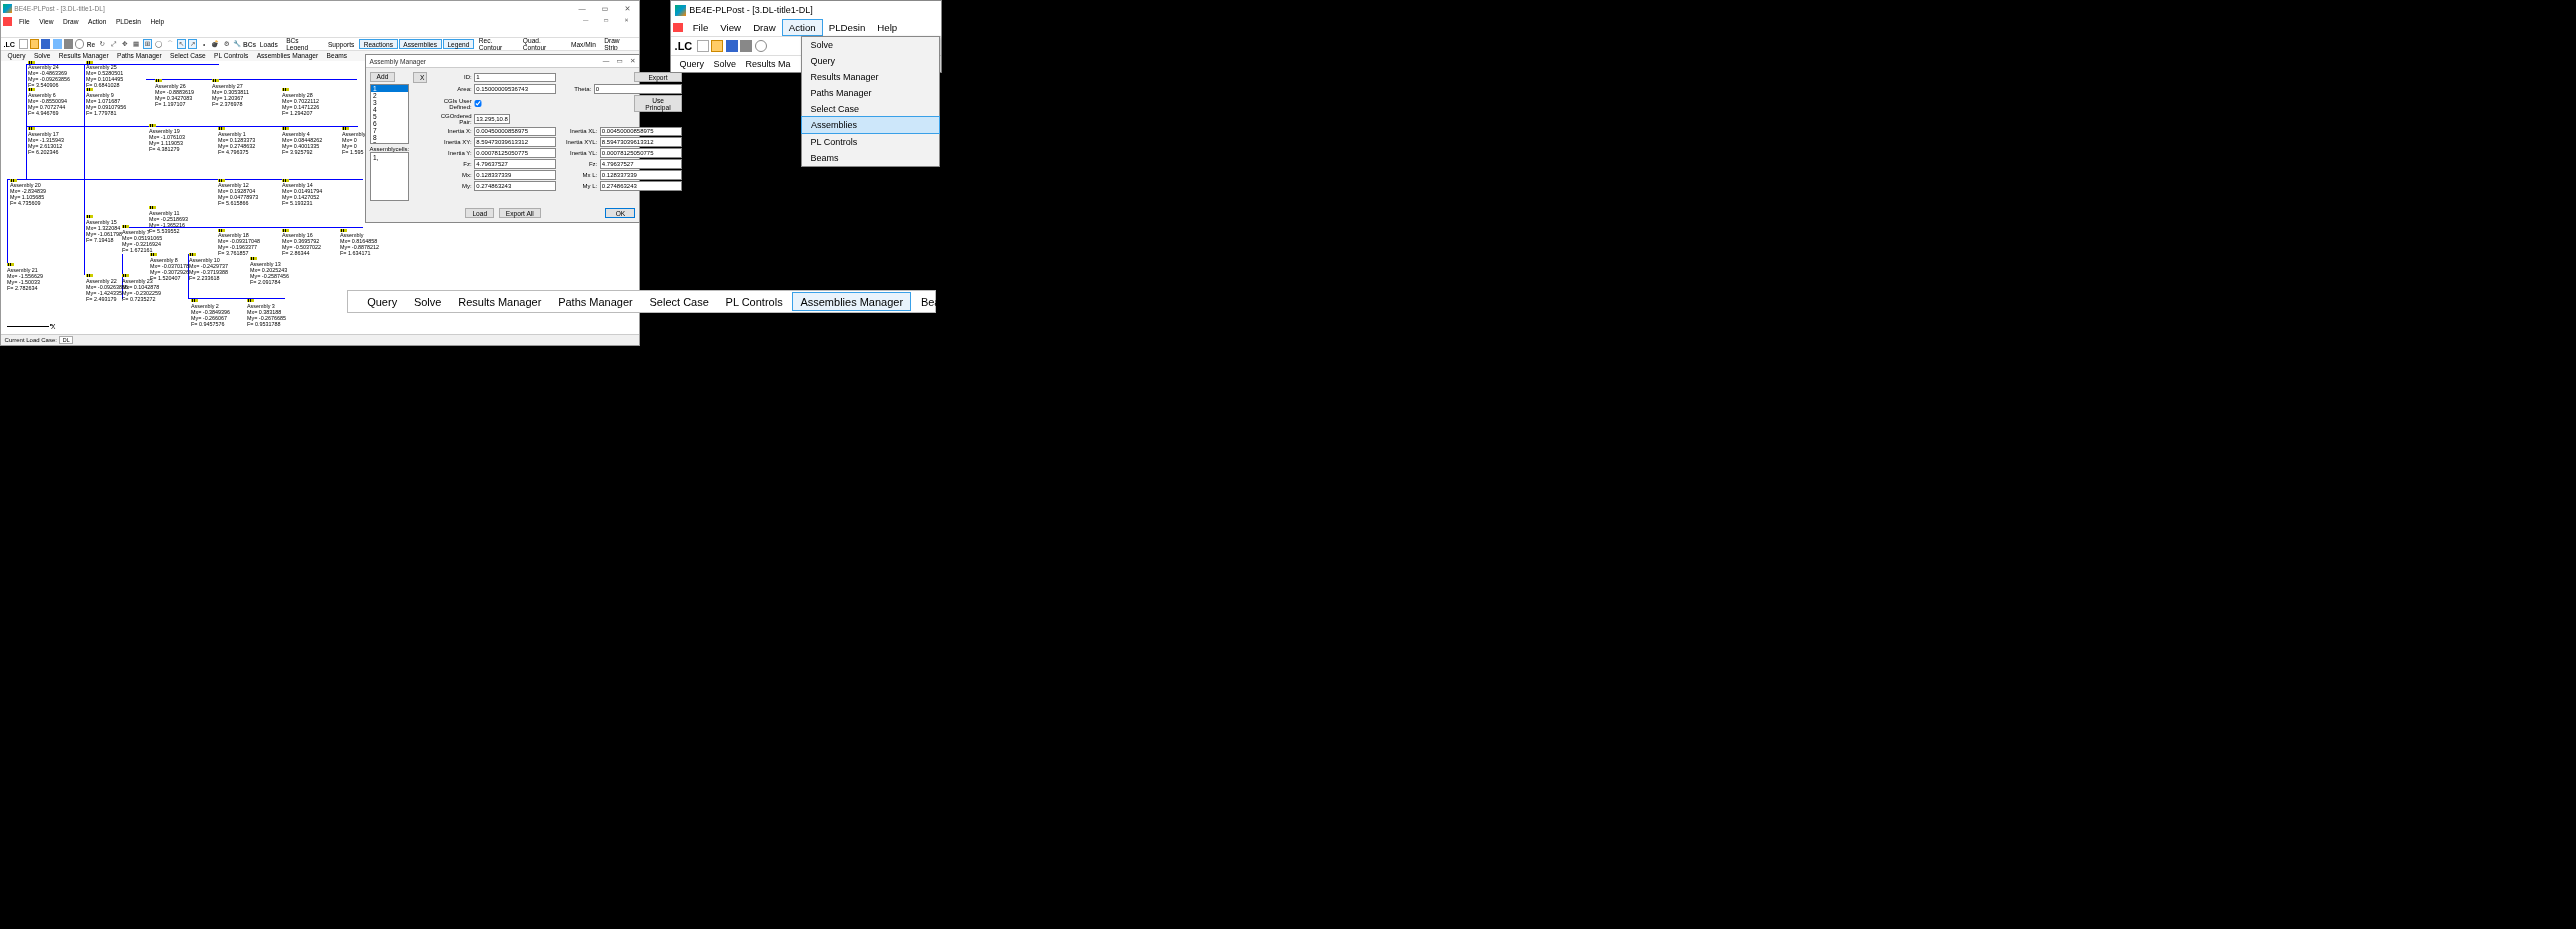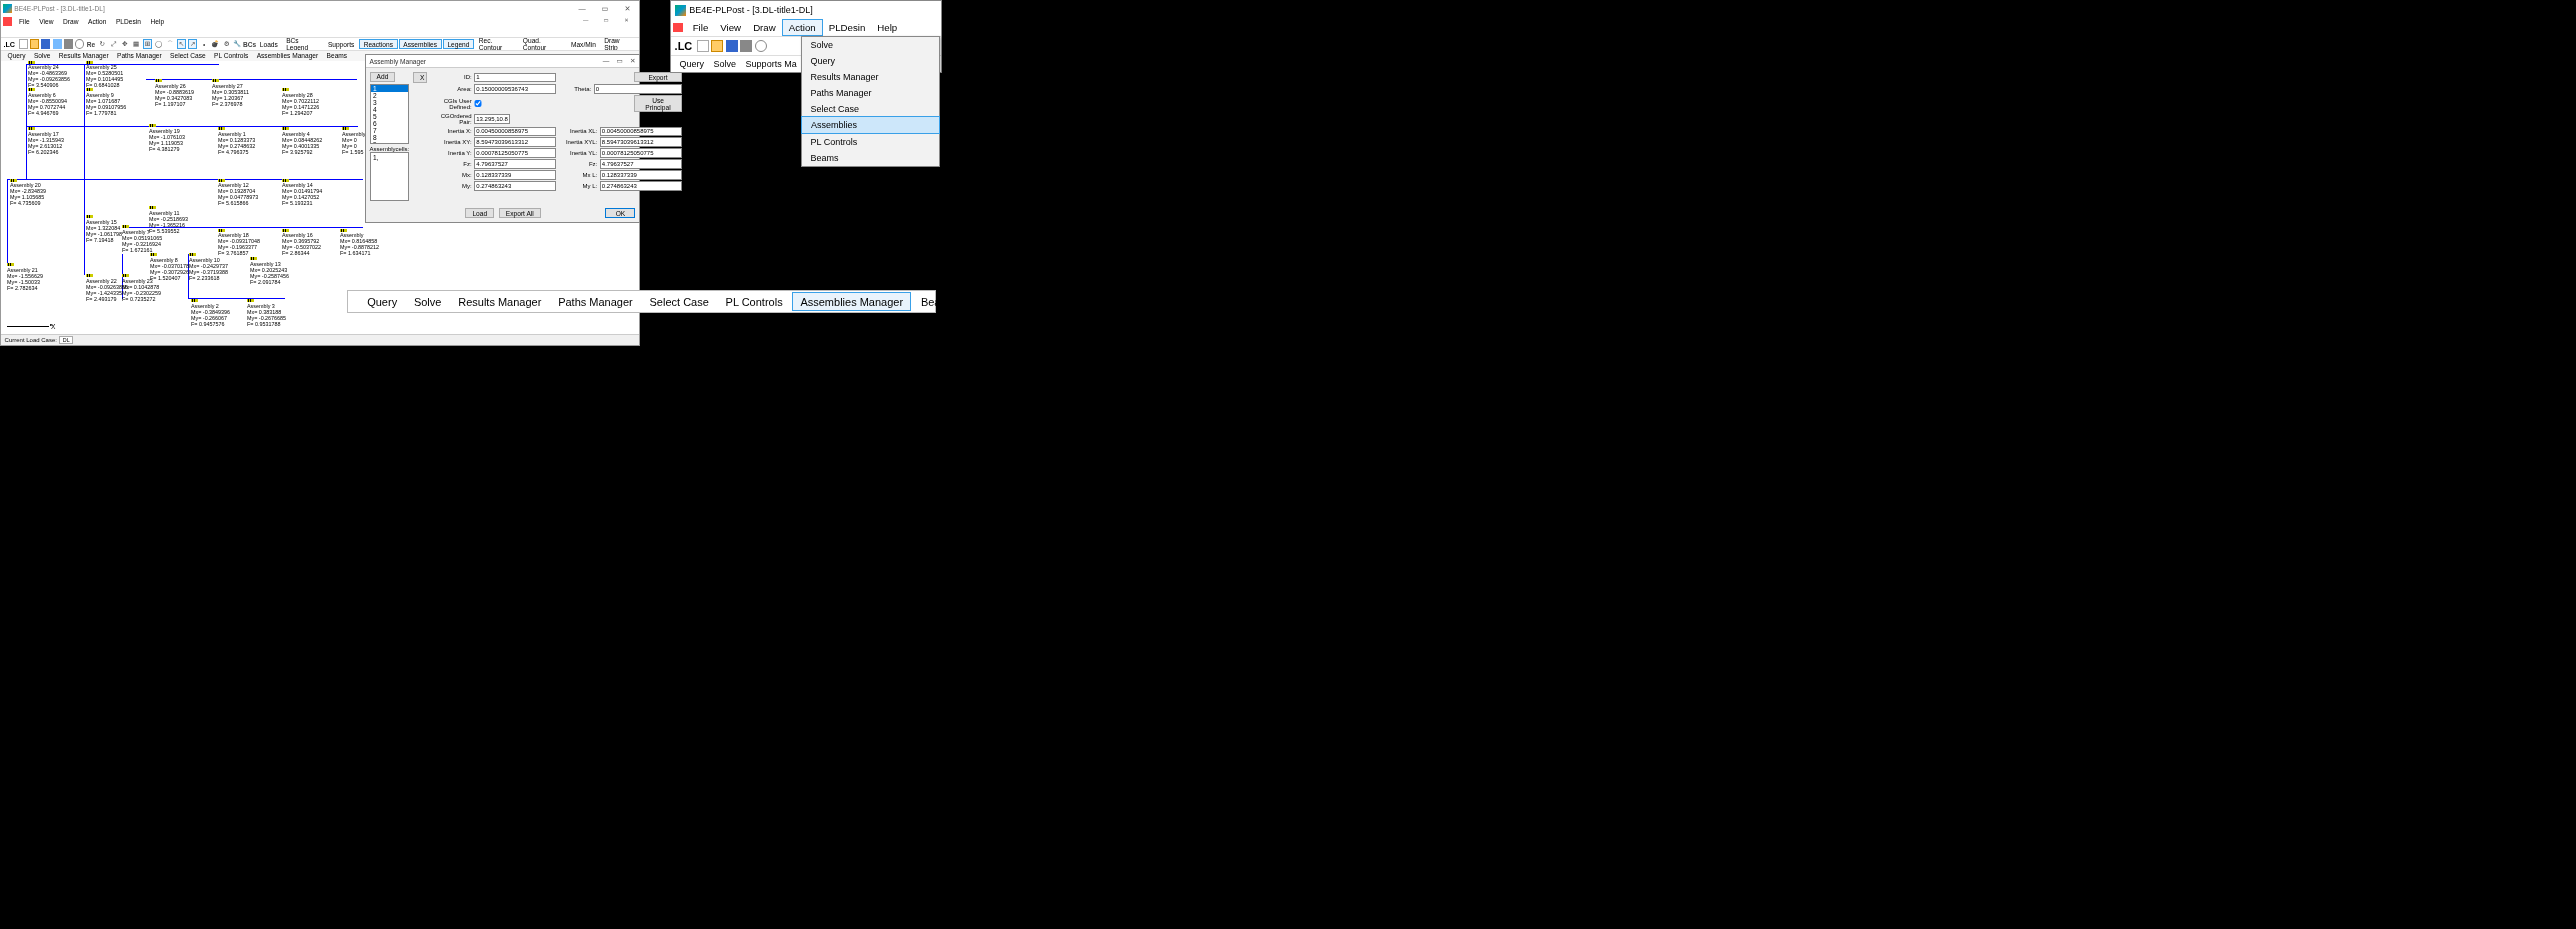--- a/index.html
+++ b/index.html
@@ -467,21 +467,21 @@
     <span class="lc">.LC</span>
     <span class="ico ico-new"></span>
     <span class="ico ico-open"></span>
     <span class="ico ico-save"></span>
     <span class="ico ico-print"></span>
     <span class="ico ico-search"></span>
   </div>
   <div class="zp1-sub">
     <span class="si">Query</span>
     <span class="si">Solve</span>
-    <span class="si">Supports Ma</span>
+    <span class="si">Results Ma</span>
     <span class="si" style="margin-left:auto">Ca</span>
   </div>
   <div class="dropdown">
     <div class="dd-item">Solve</div>
     <div class="dd-item">Query</div>
     <div class="dd-item">Results Manager</div>
     <div class="dd-item">Paths Manager</div>
     <div class="dd-item">Select Case</div>
     <div class="dd-item sel">Assemblies</div>
     <div class="dd-item">PL Controls</div>

